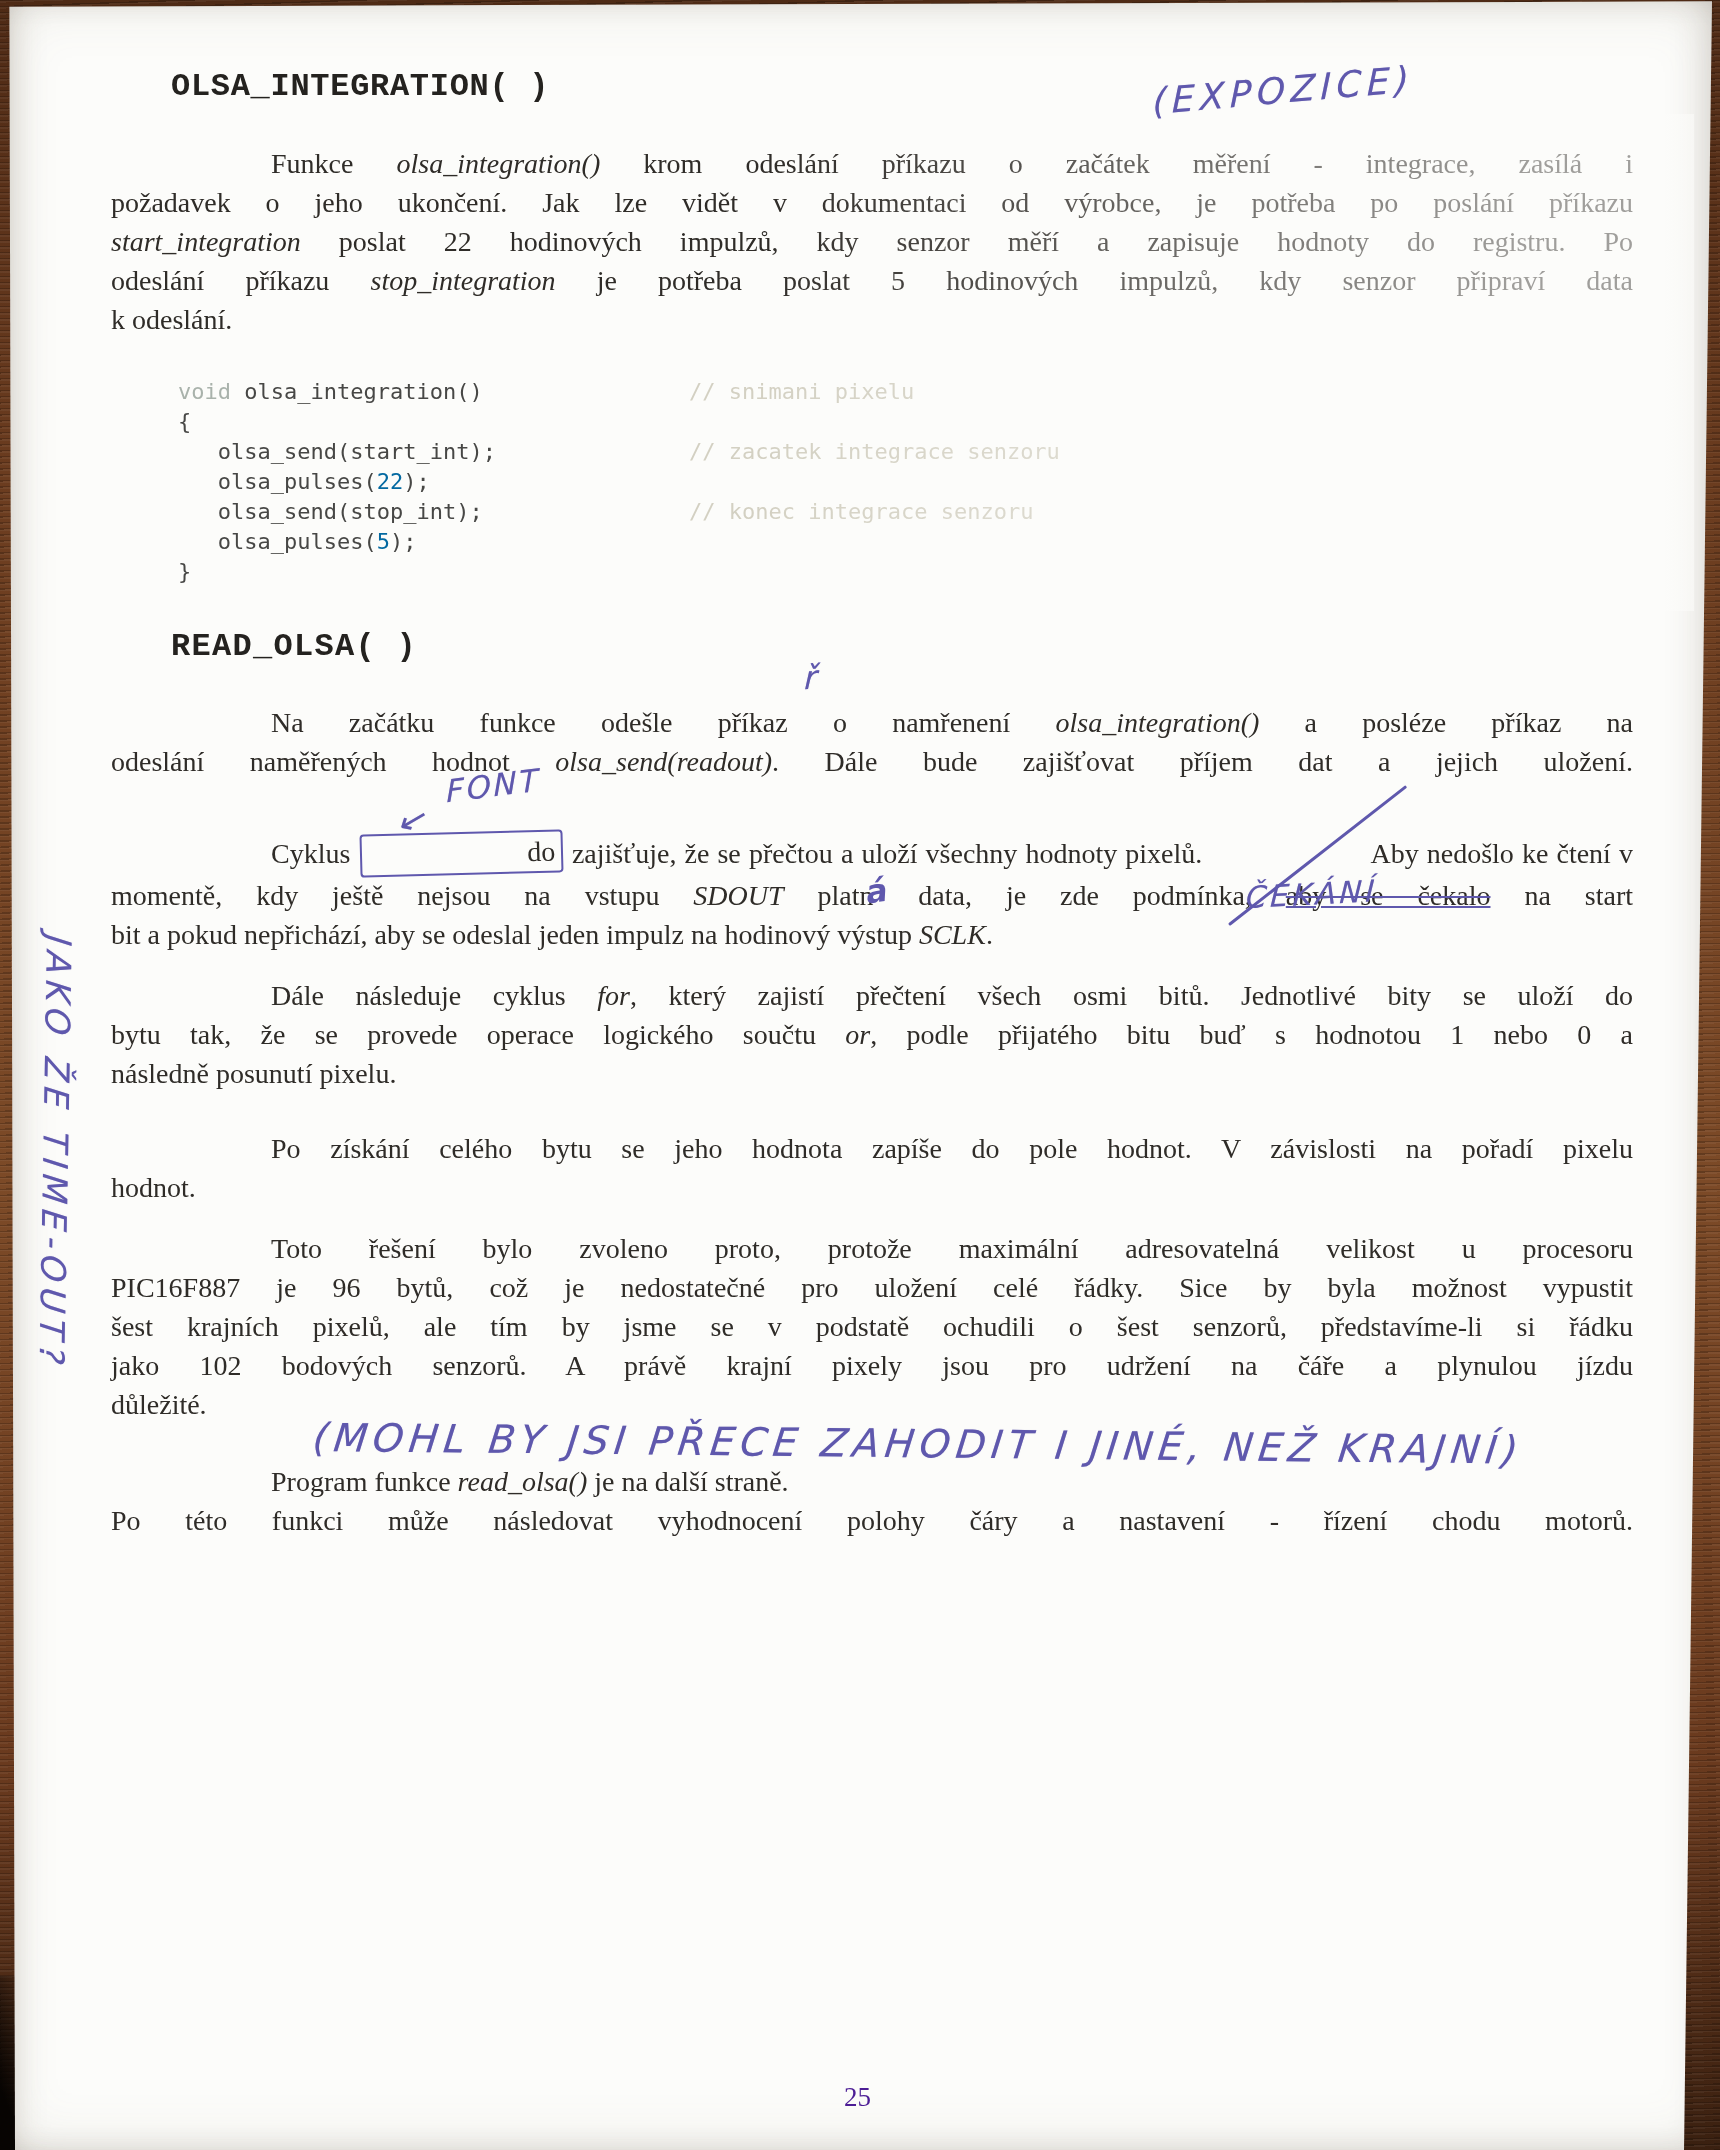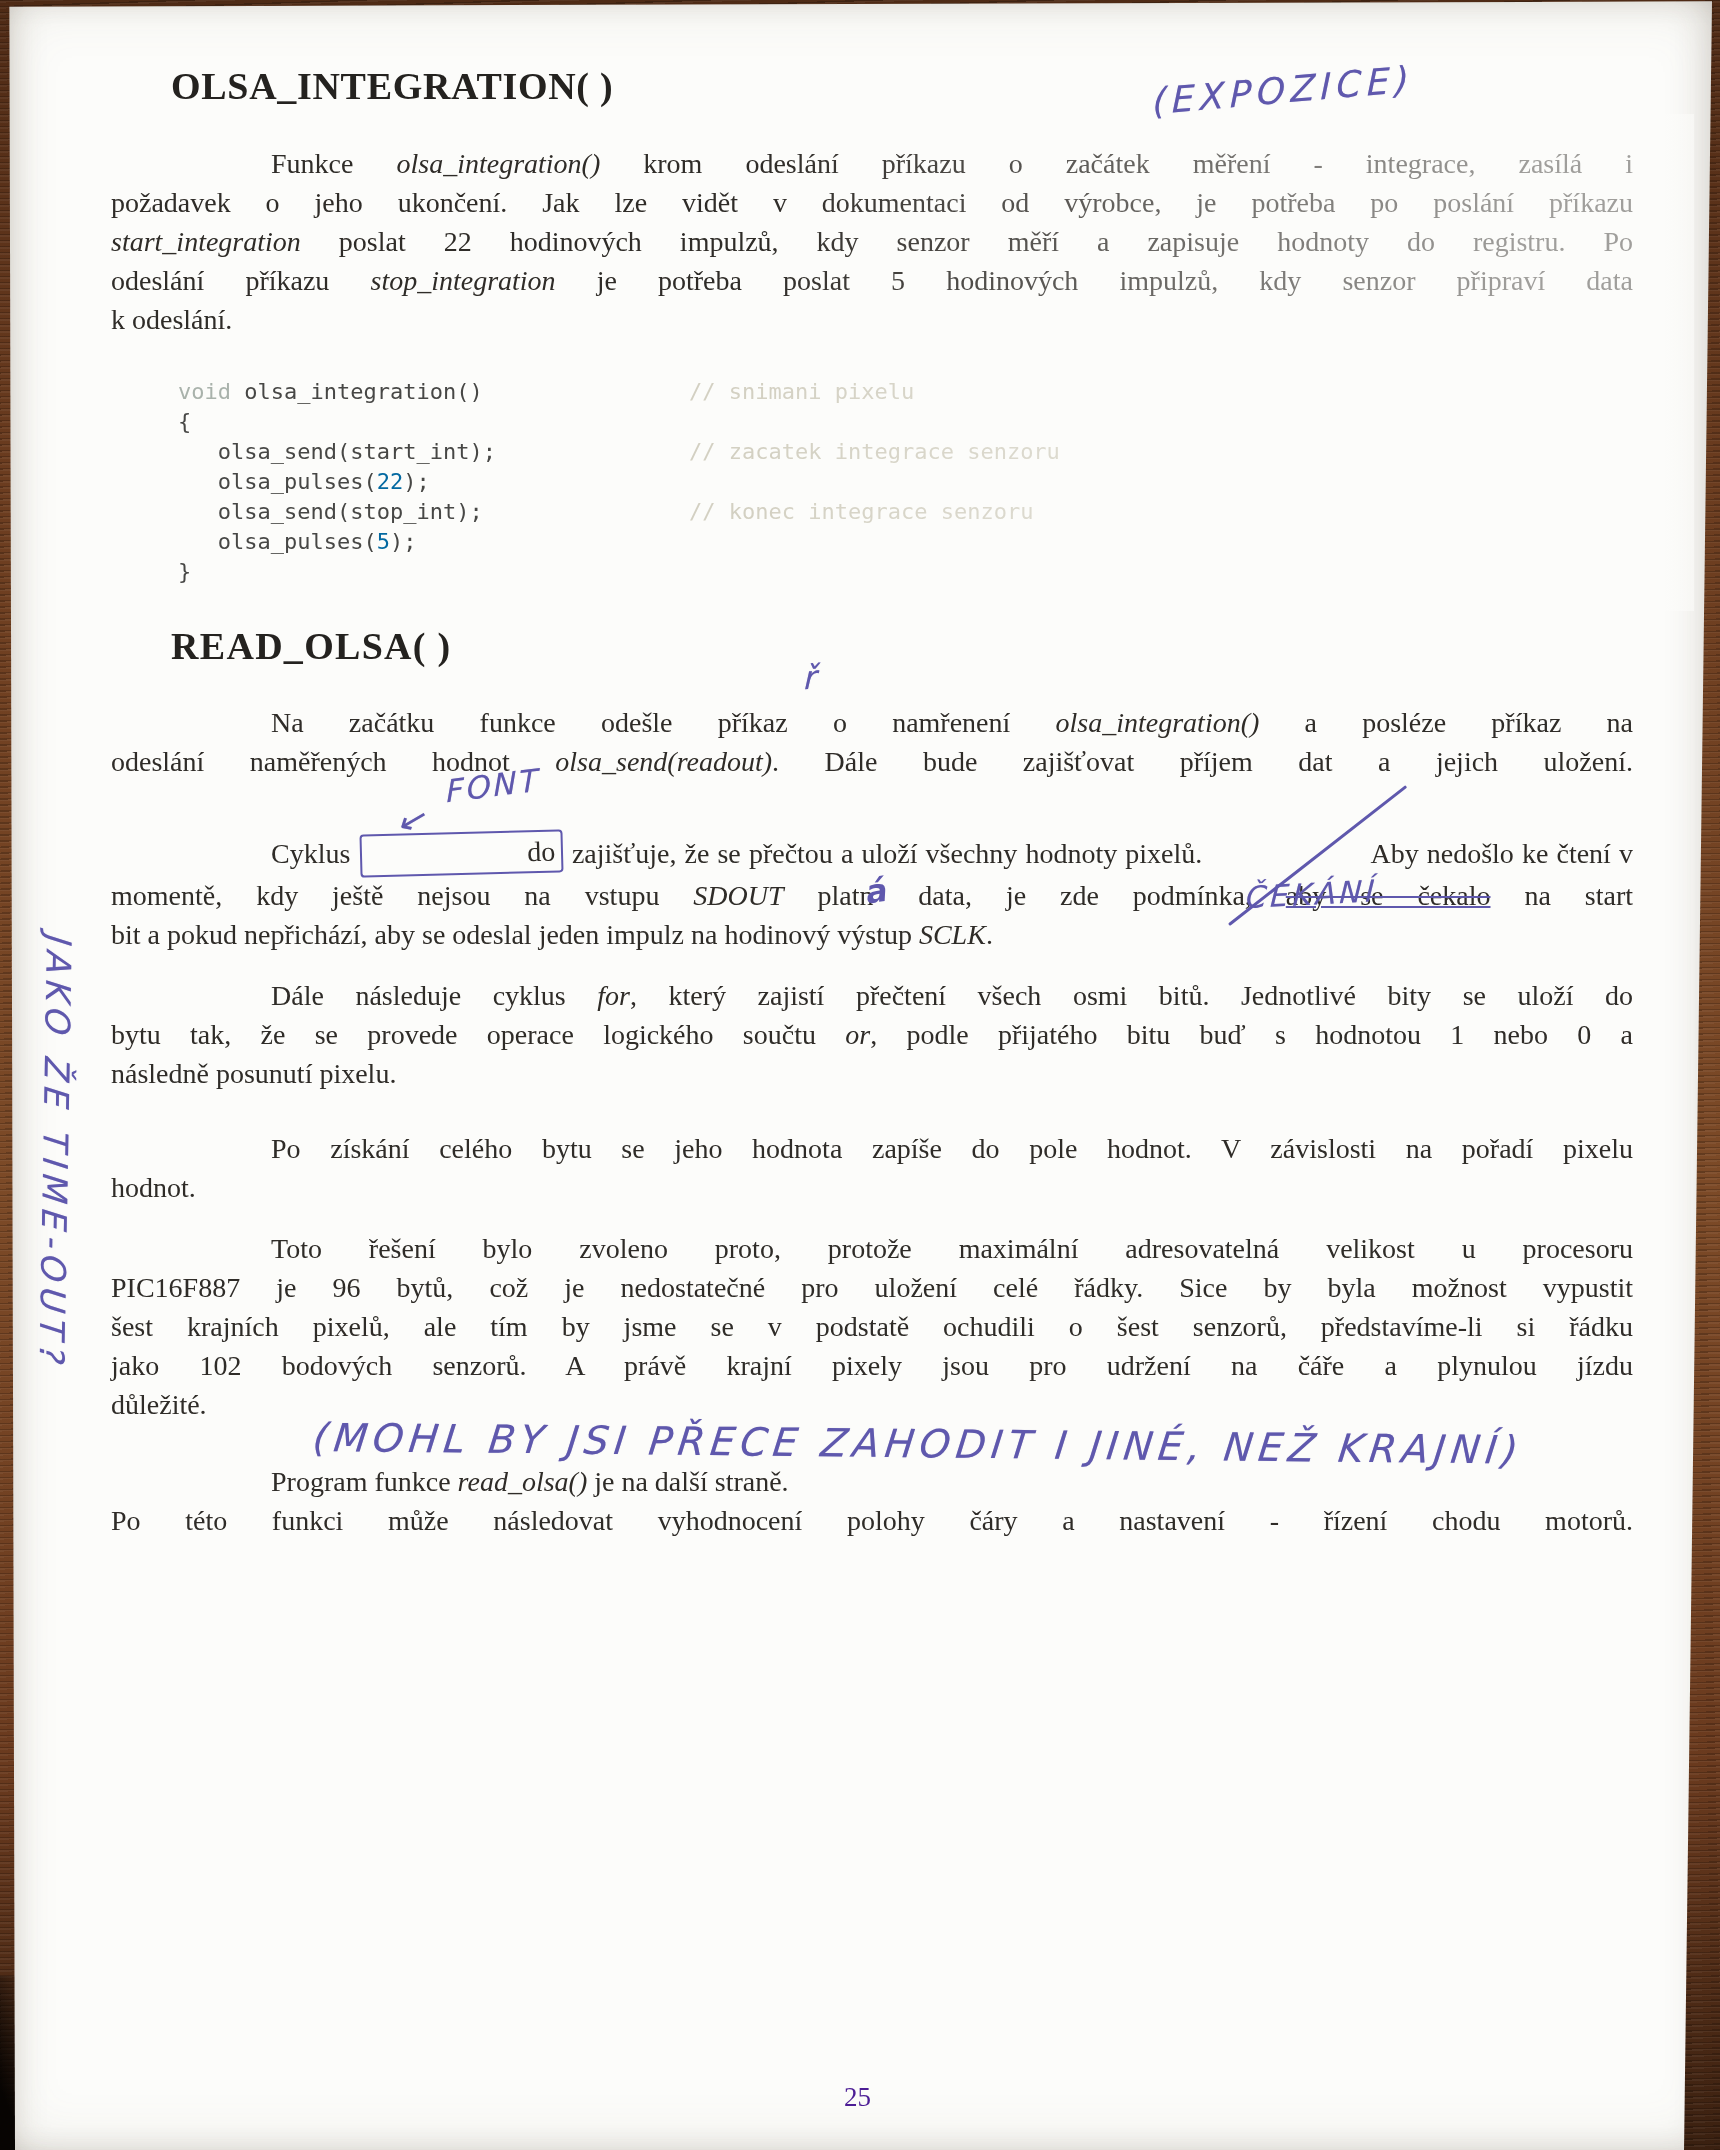--- a/index.html
+++ b/index.html
@@ -12,22 +12,22 @@
   .wood-shadow{position:absolute;left:0;bottom:0;width:74px;height:175px;
     background:linear-gradient(to top right,#070402 18%,rgba(7,4,2,0) 70%);}
   .paper{position:absolute;inset:0;background:#fcfcfa;
     clip-path:polygon(9.4px 6.7px, 1712px 1.3px, 1684px 2151px, 15px 2151px);
     box-shadow:inset 0 0 60px rgba(120,110,90,0.16),
                inset 23.5px 0 40px -21.5px rgba(80,60,40,0.35),
                inset -27px 0 47px -25.5px rgba(60,40,30,0.30);}
   .scan-fade{position:absolute;left:773px;top:114px;width:921px;height:497px;pointer-events:none;
     background:linear-gradient(97deg, rgba(252,252,250,0) 0%, rgba(252,252,250,0.55) 78%);}
   .content{position:absolute;left:111px;top:0;width:1522px;color:#2f2c28;font-size:28px;line-height:39px;}
-  h1,h2{font-family:Liberation Serif, serif;font-weight:700;color:#24221f;
-    font-size:38px;line-height:35px;margin:0;letter-spacing:0.7px;}
+  h1,h2{font-family:Liberation Mono, monospace;font-weight:700;color:#24221f;
+    font-size:32px;line-height:35px;margin:0;letter-spacing:0.7px;}
   .h-int{margin-top:69px;margin-left:60px;}
   .h-read{margin-top:42px;margin-left:60px;letter-spacing:1.3px;}
   .para{margin:0;}
   .line{text-align:left;}
   .line.j{text-align:justify;text-align-last:justify;}
   .para.indent .line:first-child{text-indent:160px;}
   .s-p1{margin-top:40px;} .s-p2{margin-top:39px;} .s-p3{margin-top:51px;}
   .s-p4{margin-top:22px;} .s-p5{margin-top:36px;} .s-p6{margin-top:21.5px;} .s-p7{margin-top:38px;}
   .sg-n{} 
   .sg-i{font-style:italic;}

